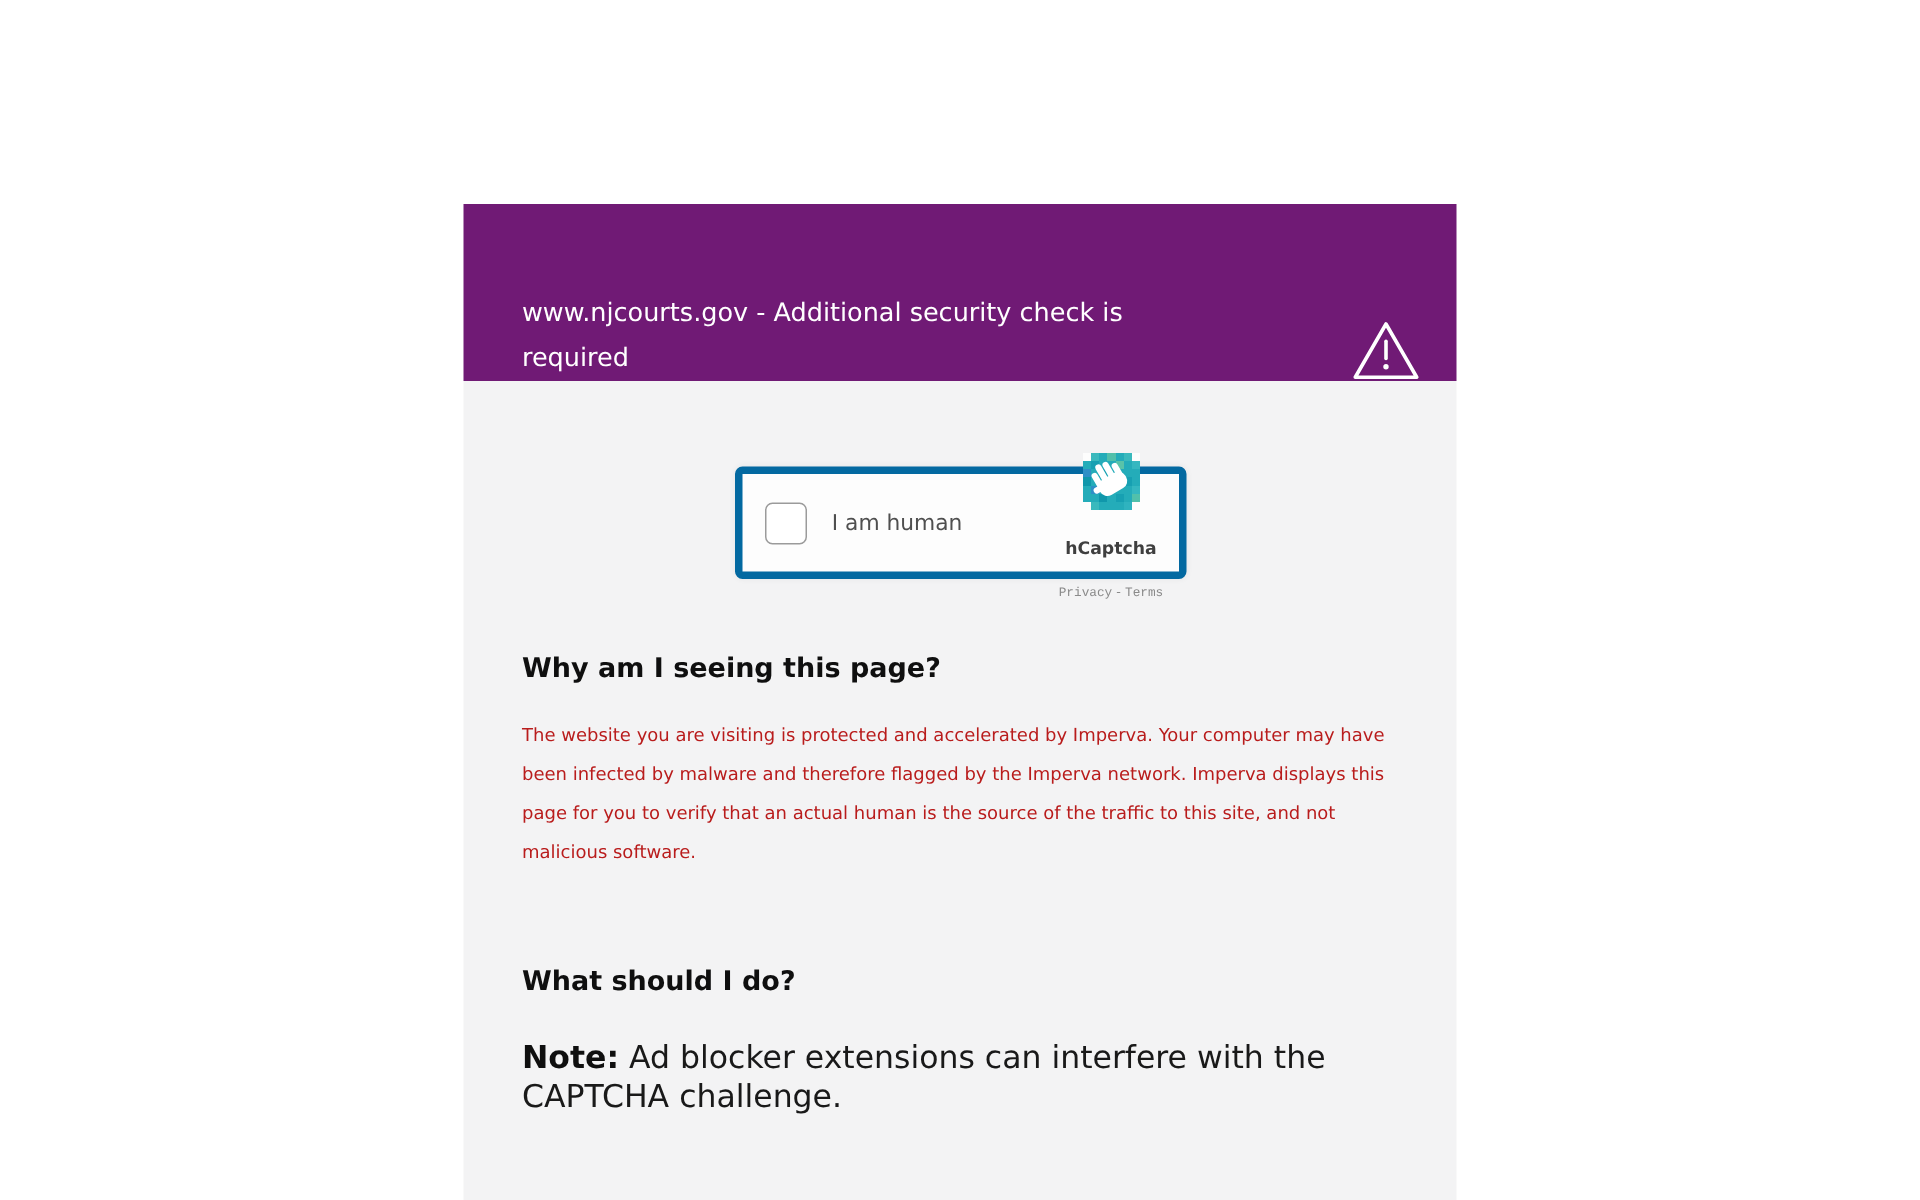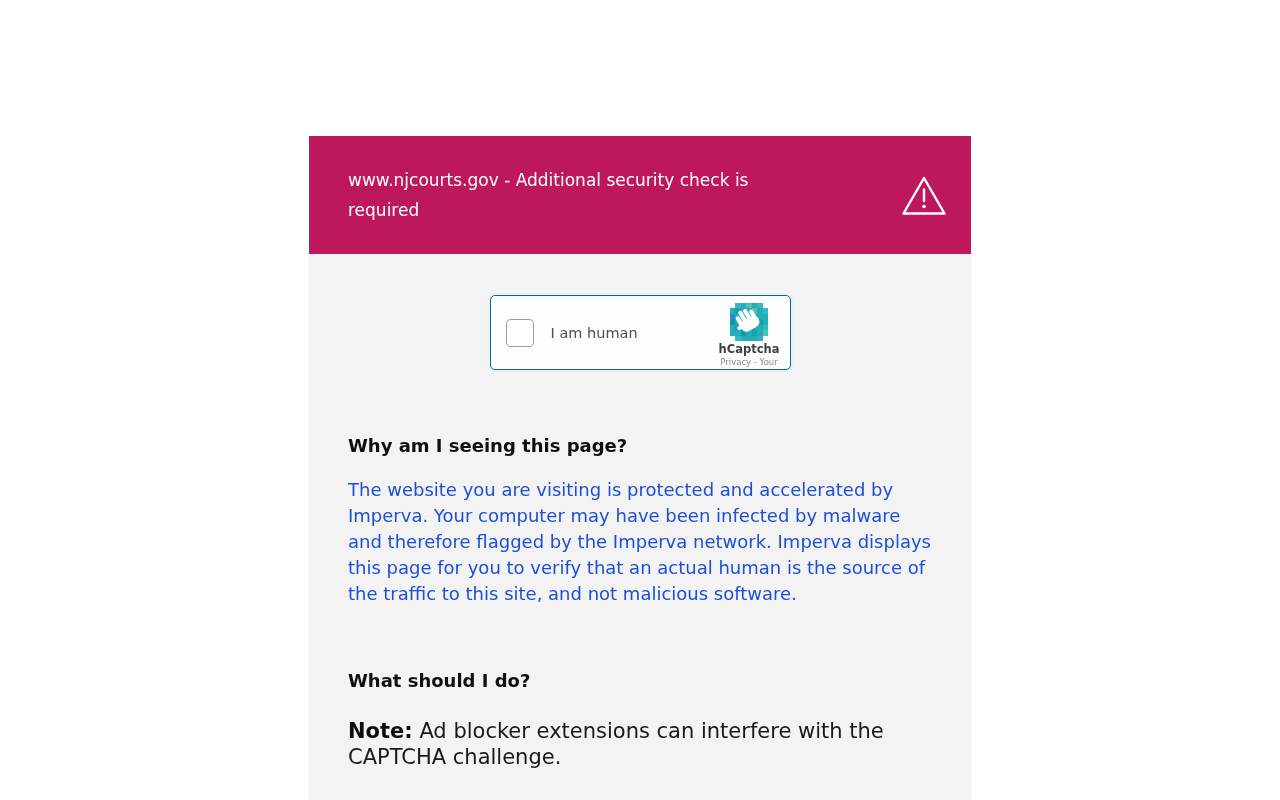--- a/index.html
+++ b/index.html
@@ -11,44 +11,44 @@
     overflow: hidden;
     position: relative;
   }
   .panel {
     position: absolute;
     left: 309px; top: 136px;
     width: 662px; height: 664px;
   }
   .panel-header {
     height: 118px;
-    background: #be185d;
+    background: #701a75;
     display: flex;
-    align-items: center;
+    align-items: flex-end;
     justify-content: space-between;
     padding: 0 24px 0 39px;
   }
   .header-title {
     color: #ffffff;
     font-size: 17px;
     line-height: 30px;
     max-width: 470px;
     font-weight: 400;
   }
   .warn-icon { width: 46px; height: 41px; flex: 0 0 auto; }
   .panel-body {
     background: #f3f3f4;
     height: 546px;
     padding: 41px 39px 0 39px;
   }
   .captcha-widget {
     width: 301px; height: 75px;
-    margin: 0 auto;
+    margin: 16px auto;
     background: #fdfdfd;
-    border: 1px solid #0369a1;
+    border: 5px solid #0369a1;
     border-radius: 5px;
     box-shadow: 0 0 4px rgba(0,0,0,0.06);
     display: flex;
     align-items: center;
   }
   .checkbox {
     width: 28px; height: 28px;
     border: 1.5px solid #9b9b9b;
     border-radius: 5px;
     background: #ffffff;
@@ -61,52 +61,53 @@
     font-size: 14.5px;
     color: #4f4f4f;
   }
   .captcha-brand {
     margin-left: auto;
     margin-right: 10px;
     display: flex;
     flex-direction: column;
     align-items: center;
     padding-top: 4px;
+    gap: 17px;
   }
   .hcaptcha-logo { width: 38px; height: 38px; cursor: pointer; }
   .brand-name {
     font-size: 11.5px;
     font-weight: 700;
     color: #3f3f3f;
     margin-top: 2px;
     line-height: 12px;
   }
   .brand-links {
     font-size: 8.5px;
     color: #8a8a8a;
     margin-top: 3px;
     line-height: 9px;
     white-space: nowrap;
   }
   .brand-links span { cursor: default; }
-  .brand-links .link { cursor: pointer; }
+  .brand-links .link { cursor: pointer; font-family: Liberation Mono, monospace; }
   h2.section-heading {
     margin: 0;
     font-size: 18px;
     line-height: 23px;
     font-weight: 700;
     color: #0f0f0f;
   }
-  h2.first  { margin-top: 64px; }
+  h2.first  { margin-top: 48px; }
   h2.second { margin-top: 62px; }
   p.section-body {
     margin: 20px 0 0 0;
-    font-size: 18px;
+    font-size: 12px;
     line-height: 26px;
-    color: #1d4ed8;
+    color: #b91c1c;
     max-width: 592px;
   }
   p.note {
     margin: 26px 0 0 0;
     font-size: 21px;
     line-height: 26px;
     color: #191919;
   }
   p.note strong { font-weight: 700; color: #0f0f0f; }
 </style>
@@ -163,21 +164,21 @@
             <rect x="10" y="9" width="4.6" height="14" rx="2.3"></rect>
             <rect x="15.5" y="5" width="4.6" height="18" rx="2.3"></rect>
             <rect x="21" y="6" width="4.6" height="17" rx="2.3"></rect>
             <rect x="26.5" y="10" width="4.6" height="13" rx="2.3"></rect>
           </g>
         </svg>
         <div class="brand-name">hCaptcha</div>
         <div class="brand-links">
           <span class="link">Privacy</span>
           <span>-</span>
-          <span class="link">Your</span>
+          <span class="link">Terms</span>
         </div>
       </div>
     </div>
 
     <h2 class="section-heading first">Why am I seeing this page?</h2>
     <p class="section-body">The website you are visiting is protected and accelerated by Imperva. Your computer may have been infected by malware and therefore flagged by the Imperva network. Imperva displays this page for you to verify that an actual human is the source of the traffic to this site, and not malicious software.</p>
 
     <h2 class="section-heading second">What should I do?</h2>
 
     <p class="note">

